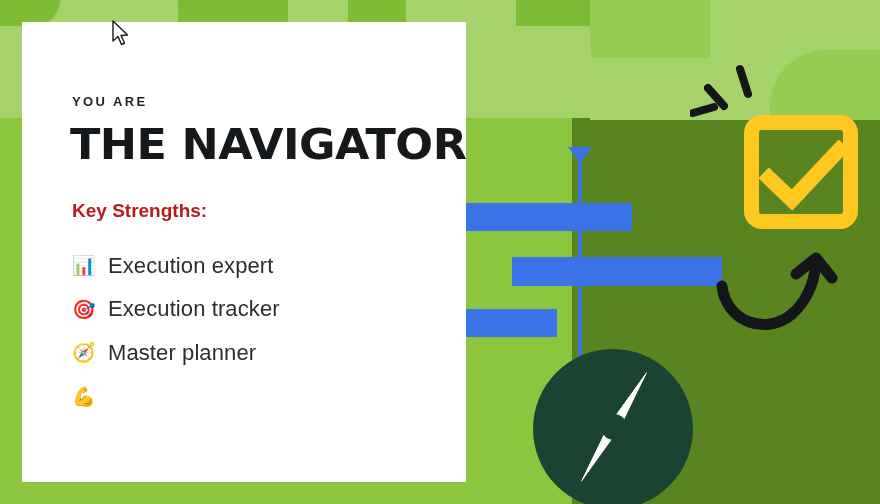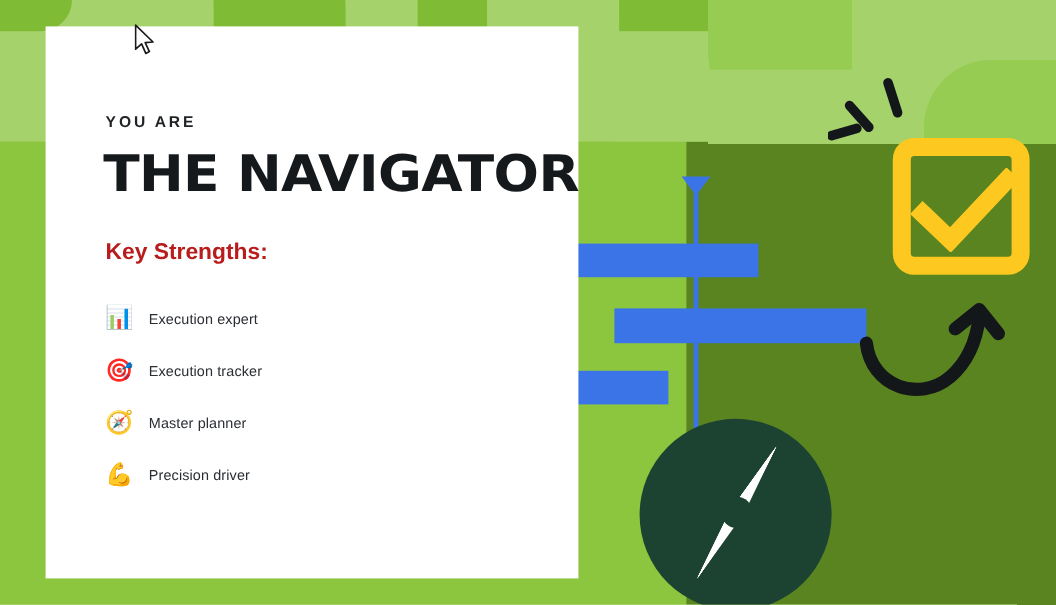--- a/index.html
+++ b/index.html
@@ -79,21 +79,20 @@
 
   
   .card {
     position: absolute;
     left: 22px;
     top: 22px;
     width: 444px;
     height: 460px;
     background: #ffffff;
     z-index: 20;
-    margin-left: 16px;
   }
 
   .eyebrow {
     position: absolute;
     left: 50px;
     top: 72px;
     font-size: 13px;
     font-weight: bold;
     letter-spacing: 2.4px;
     color: #1f2326;
@@ -135,21 +134,21 @@
     height: 43.5px;
   }
   .strength-emoji {
     width: 36px;
     font-size: 19px;
     line-height: 1;
     font-family: "DejaVu Sans", sans-serif;
     flex: 0 0 36px;
   }
   .strength-label {
-    font-size: 12px;
+    font-size: 22px;
     color: #2a2e33;
     letter-spacing: 0.1px;
   }
 
   
   .illo { position: absolute; inset: 0; z-index: 10; }
 
   .bar {
     position: absolute;
     background: #3B74E6;
@@ -304,21 +303,20 @@
         <li class="strength-item">
           <span class="strength-emoji">🎯</span>
           <span class="strength-label">Execution tracker</span>
         </li>
         <li class="strength-item">
           <span class="strength-emoji">🧭</span>
           <span class="strength-label">Master planner</span>
         </li>
         <li class="strength-item">
           <span class="strength-emoji">💪</span>
-          <span class="strength-label">Precision driver</span>
         </li>
       </ul>
   </div>
 
   <svg class="cursor" viewBox="0 0 18 28">
     <path d="M1 1 L1 21 L6 16.5 L9.5 24.5 L12.5 23 L9 15.5 L15.5 15 Z" fill="#FFFFFF" stroke="#1A1A1A" stroke-width="1.4" stroke-linejoin="round"></path>
   </svg>
 
 </div>
 

